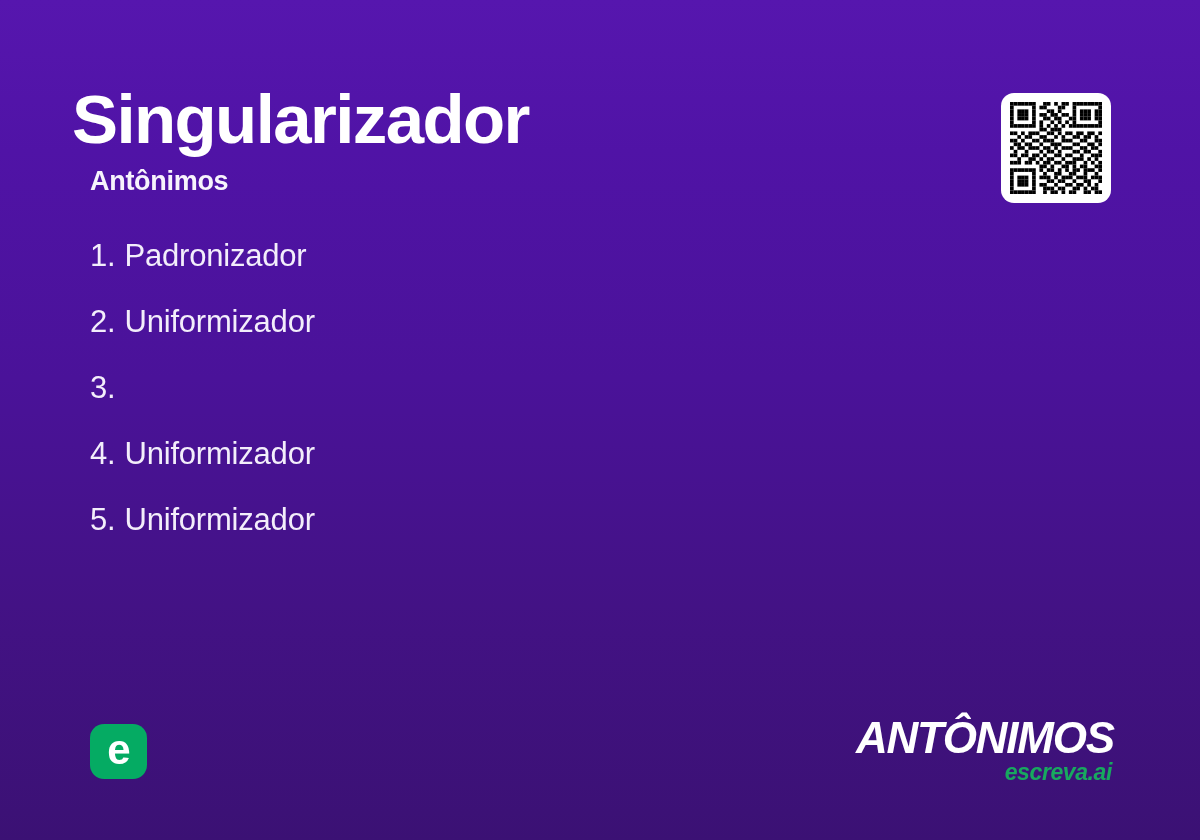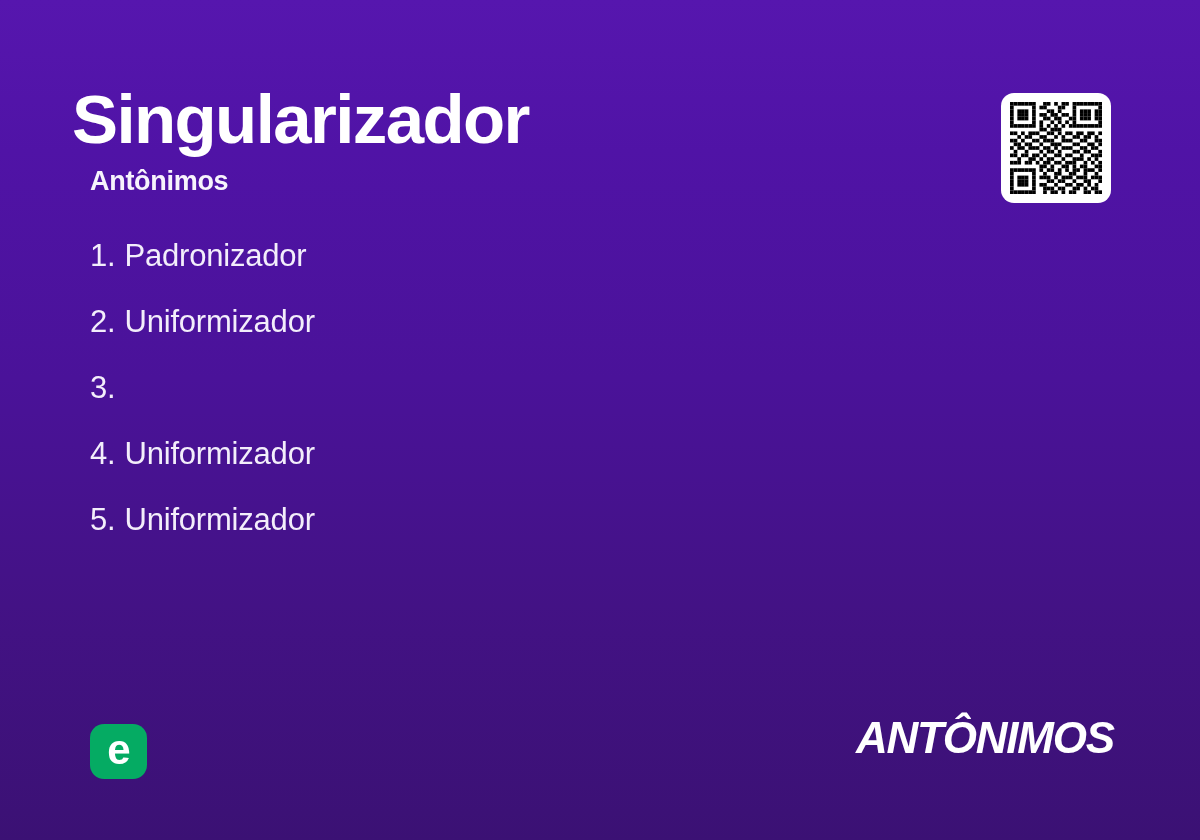--- a/index.html
+++ b/index.html
@@ -525,15 +525,16 @@
         <rect x="24" y="24" width="1" height="1" fill="#000000"></rect>
       </svg>
   </div>
 
   <div class="brand-mark">
     <span class="brand-mark-letter">e</span>
   </div>
 
   <div class="wordmark">
     <span class="wordmark-main">ANTÔNIMOS</span>
+    <span class="wordmark-sub">escreva.ai</span>
   </div>
 
 </div>
 
 </body></html>

